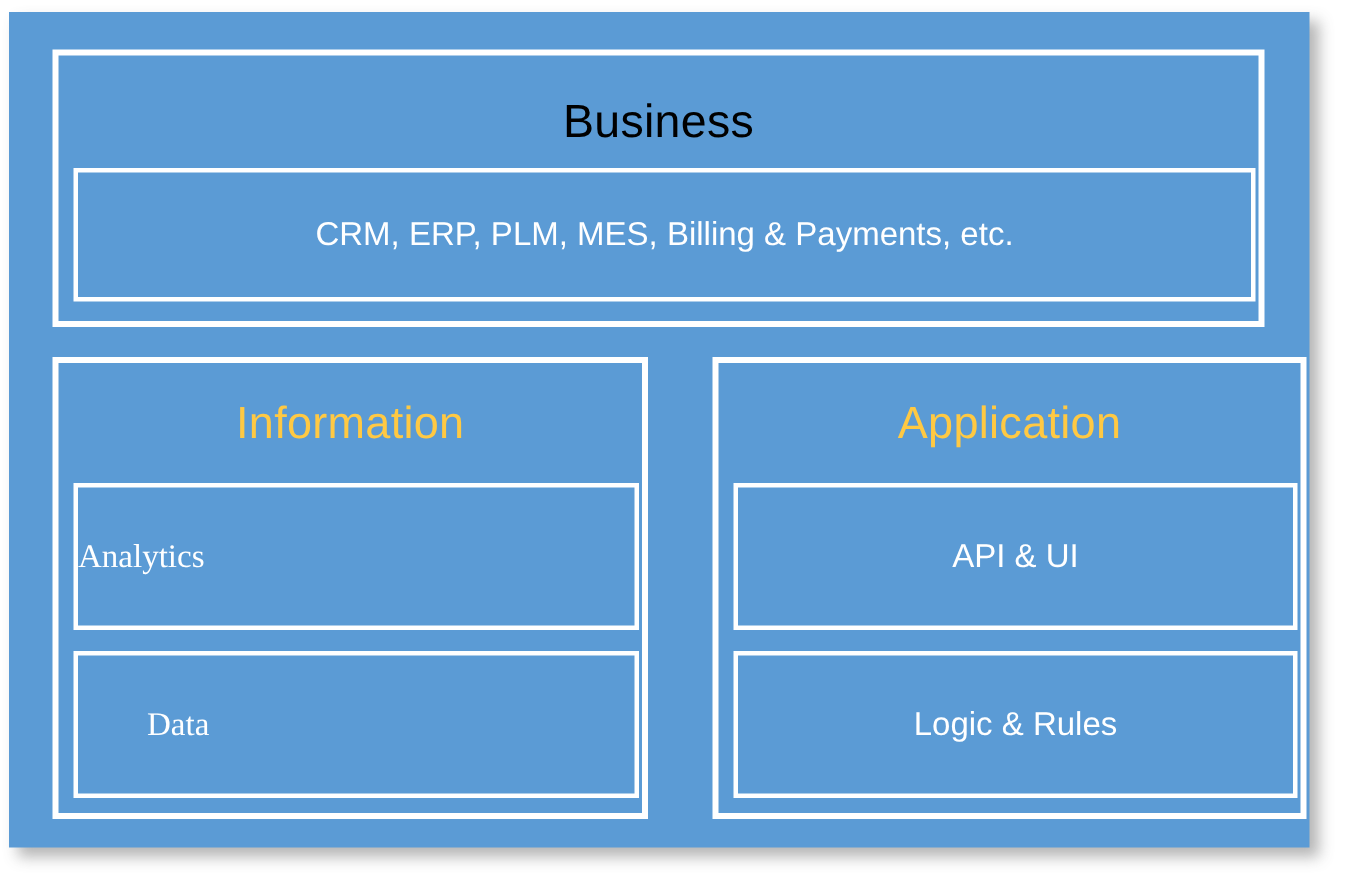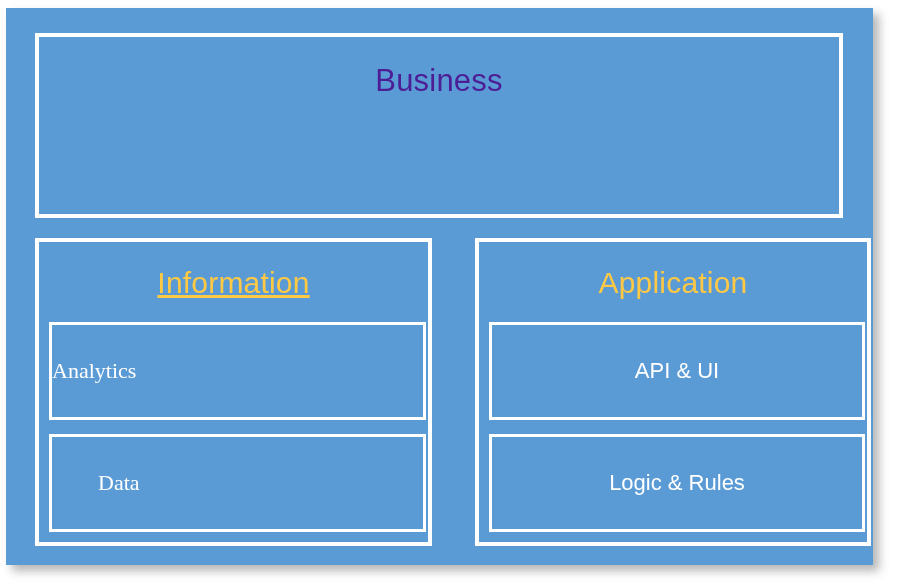--- a/index.html
+++ b/index.html
@@ -89,34 +89,37 @@
   #information-box { left: 29px;  top: 230px; width: 397px; height: 308px; }
   #application-box { left: 441px; top: 230px; width: 396px; height: 308px; }
 
   #analytics-leaf  { left: 10px;  top: 80px;  width: 377px; height: 98px; }
   #data-leaf       { left: 10px;  top: 192px; width: 377px; height: 98px; }
 
   #apiui-leaf      { left: 10px;  top: 80px;  width: 376px; height: 98px; }
   #logic-leaf      { left: 10px;  top: 192px; width: 376px; height: 98px; }
 
   #business-title    { top: 28px; }
-  #information-title { top: 26px; text-decoration: underline; }
+  #information-title { top: 26px; }
   #application-title { top: 26px; }
 </style>
 </head>
 <body style="background: rgb(255, 255, 255);">
 
 <div id="canvas">
 
   <div class="outer-panel" style="background: rgb(91, 155, 213);">
 
     <div class="group-box" id="business-box" style="border-color: rgb(255, 255, 255);">
 
-      <div class="group-title" id="business-title" style="color: #4c1d95;">Business</div>
+      <div class="group-title" id="business-title" style="color: #000000;">Business</div>
 
+      <div class="leaf-box" id="business-leaf" style="border-color: rgb(255, 255, 255);">
+        <span class="leaf-label align-center" style="color: rgb(255, 255, 255);">CRM, ERP, PLM, MES, Billing &amp; Payments, etc.</span>
+      </div>
     </div>
 
     <div class="group-box" id="information-box" style="border-color: rgb(255, 255, 255);">
 
       <div class="group-title small" id="information-title" style="color: rgb(255, 201, 67);">Information</div>
 
       <div class="leaf-box" id="analytics-leaf" style="border-color: rgb(255, 255, 255);">
         <span class="leaf-label align-right" style="color: rgb(255, 255, 255);">Analytics</span>
       </div>
 

